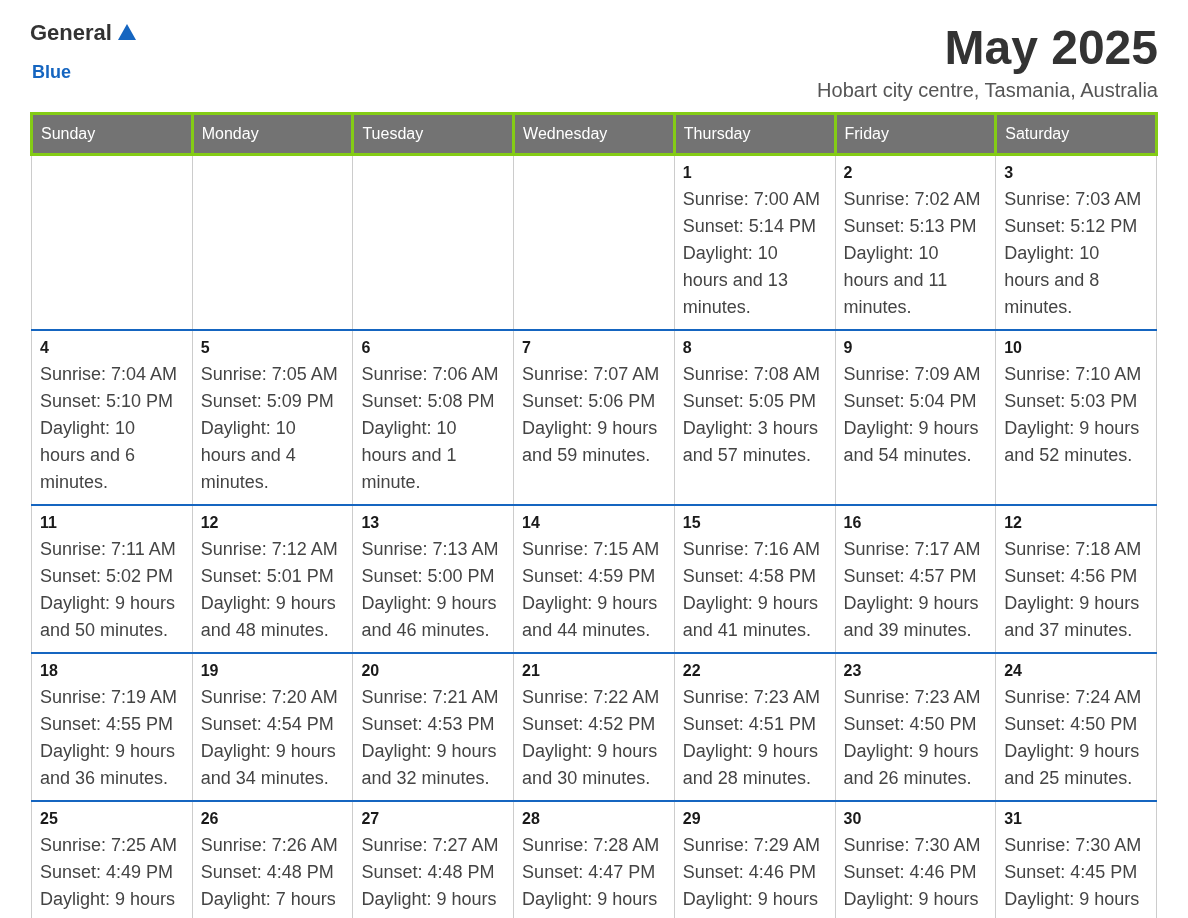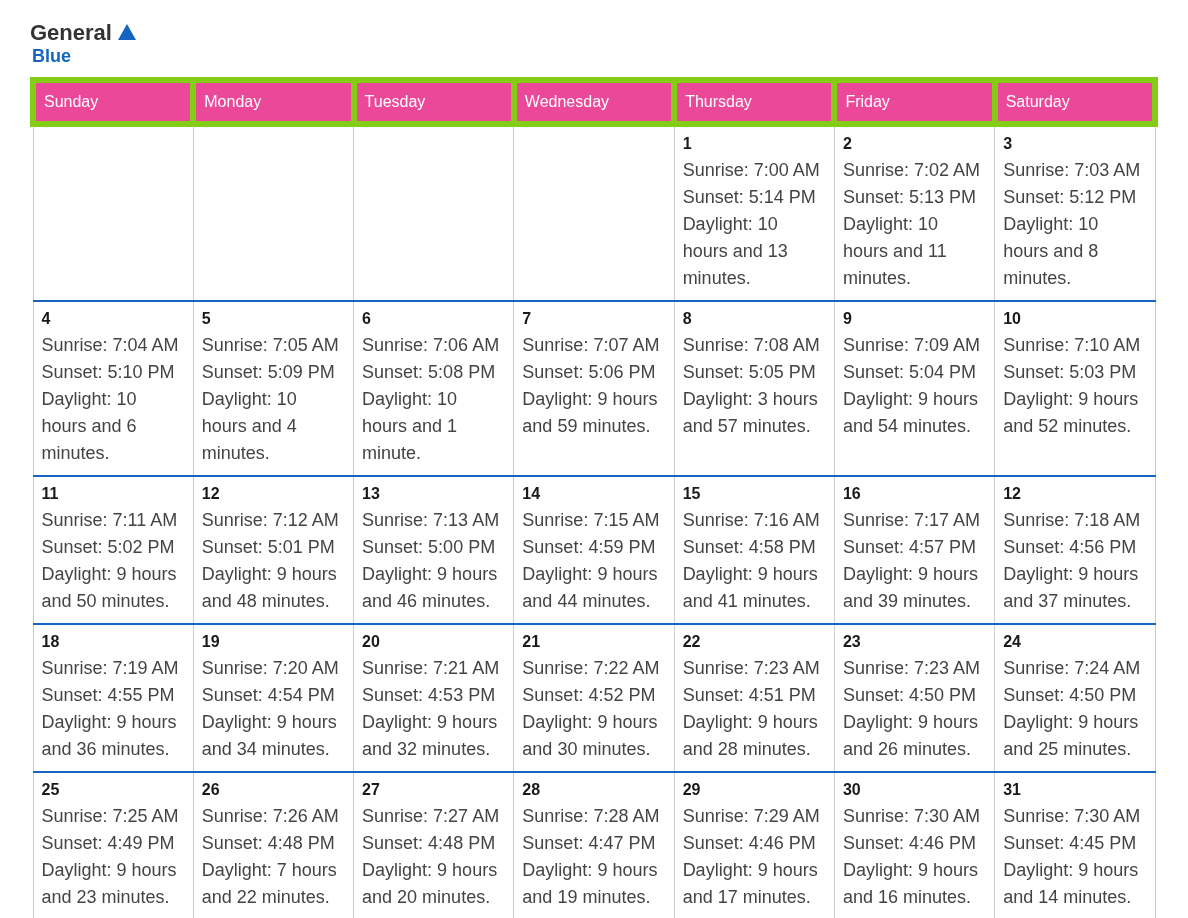--- a/index.html
+++ b/index.html
@@ -44,27 +44,27 @@
       font-size: 20px;
       color: #555;
       margin-top: 4px;
     }
     .calendar {
       width: 100%;
       border-collapse: collapse;
       margin-top: 10px;
     }
     .calendar th {
-      background-color: #ec4899;
+      background-color: #737373;
       color: #fff;
       padding: 10px 8px;
       font-size: 16px;
       font-weight: normal;
       text-align: left;
-      border: 6px solid #84cc16;
+      border: 3px solid #84cc16;
     }
     .calendar td {
       vertical-align: top;
       padding: 8px;
       border: 1px solid #ccc;
       width: calc(100% / 7);
       min-height: 100px;
       font-size: 13px;
       color: #333;
     }
@@ -84,33 +84,35 @@
     }
     tr.week-row td {
       border-top: 2px solid #1565c0;
     }
   </style>
 </head>
 <body>
 
 <div class="header">
   <div class="logo">
-    <div style="display:flex; flex-direction:column; align-items:flex-start;">
+    <div style="display:flex; flex-direction:column; align-items:flex-start;gap:16px;">
       <div style="display:flex; align-items:center;">
         <span class="logo-text-general">General</span>
         <div style="display:flex; align-items:center; margin-left:4px;">
           <svg width="22" height="22" viewBox="0 0 22 22">
             <polygon points="11,2 20,18 2,18" fill="#1565c0"></polygon>
           </svg>
         </div>
       </div>
       <span class="logo-text-blue" style="margin-left:2px;">Blue</span>
     </div>
   </div>
   <div class="title-section">
+    <div class="month-year">May 2025</div>
+    <div class="location">Hobart city centre, Tasmania, Australia</div>
   </div>
 </div>
 
 <table class="calendar">
   <thead>
     <tr>
     <th>Sunday</th>
         <th>Monday</th>
         <th>Tuesday</th>
         <th>Wednesday</th>

